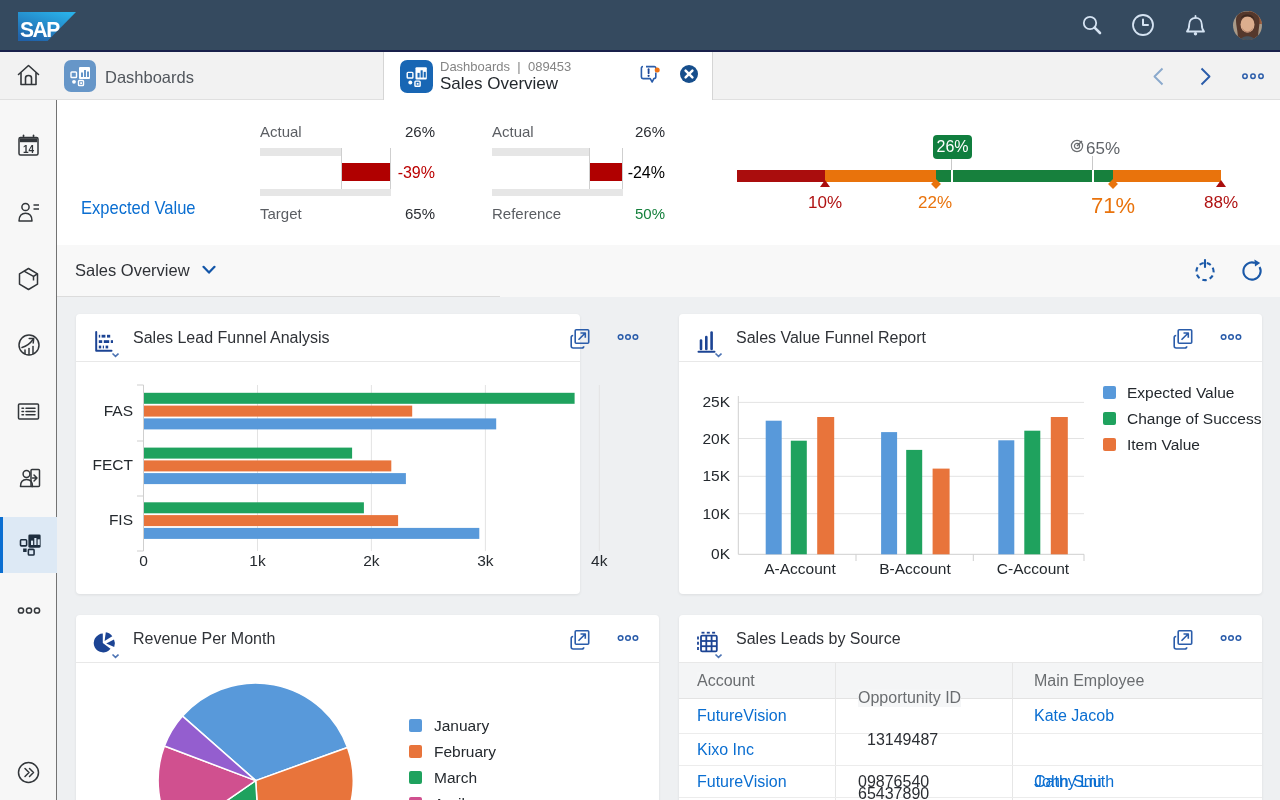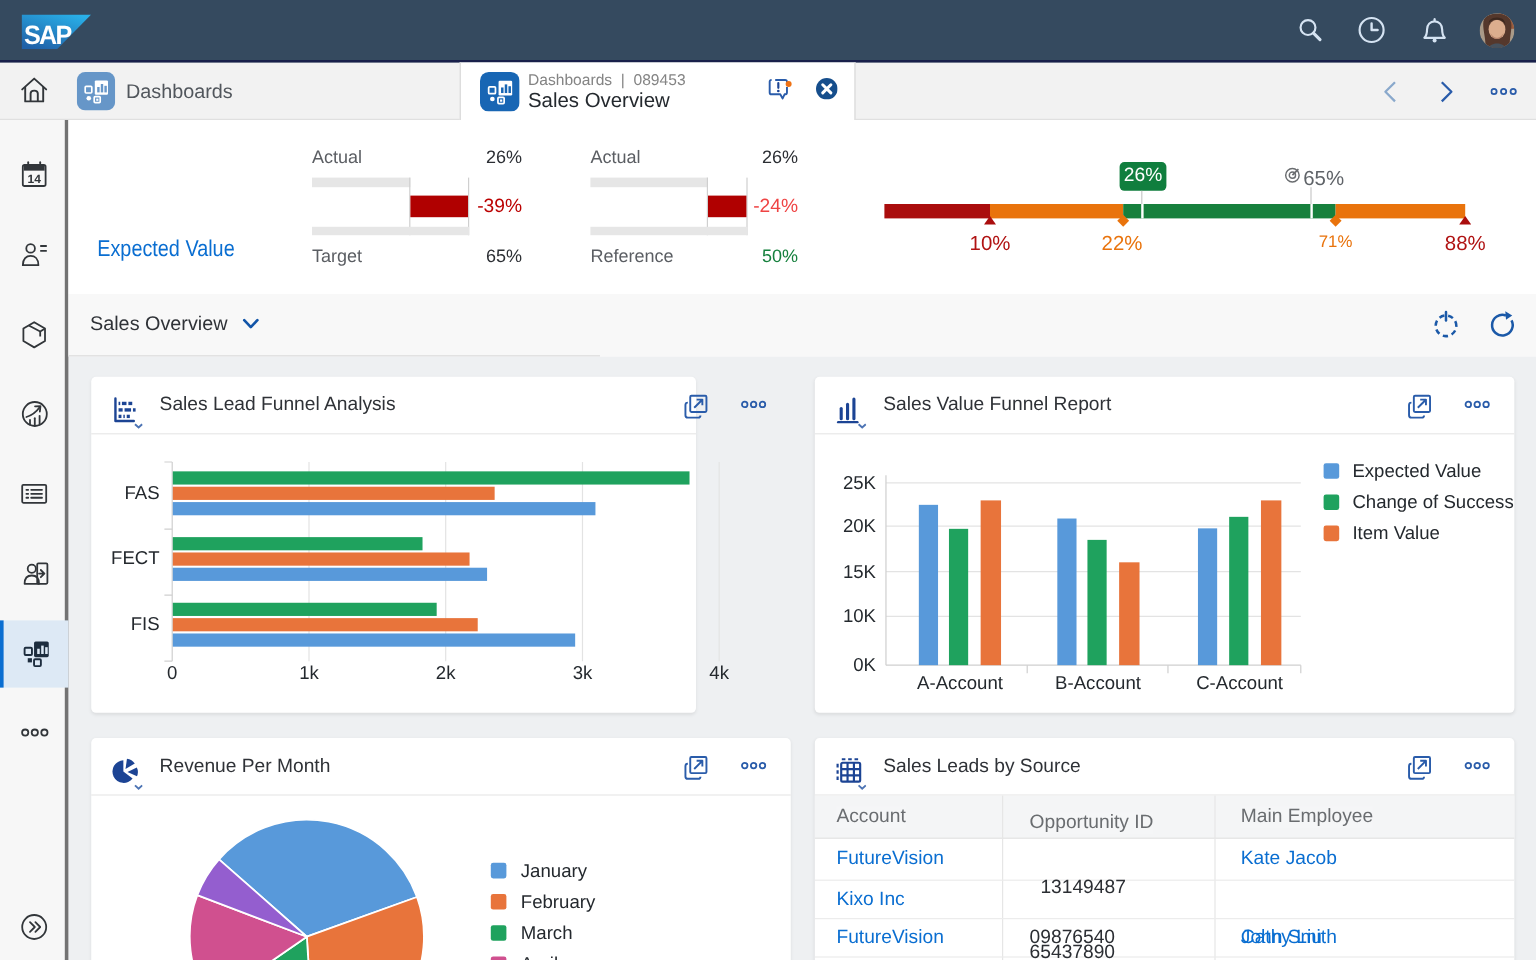--- a/index.html
+++ b/index.html
@@ -8,21 +8,21 @@
   #page { position:relative; width:1280px; height:800px; background:#fff; }
 
   
   #shell { position:absolute; left:0; top:0; width:1280px; height:52px; background:#354a5f; border-bottom:2px solid #19204b; }
 
   
   #tabstrip { position:absolute; left:0; top:52px; width:1280px; height:48px; background:#f2f2f2; border-bottom:1px solid #e0e0e0; }
   #activetab { position:absolute; left:383px; top:52px; width:330px; height:49px; background:#fff; border-left:1px solid #d5d5d5; border-right:1px solid #d5d5d5; }
 
   
-  #sidebar { position:absolute; left:0; top:100px; width:57px; height:700px; background:#f7f7f7; border-right:3px solid #737373; }
+  #sidebar { position:absolute; left:0; top:100px; width:57px; height:700px; background:#f7f7f7; border-right:1px solid #737373; }
   #sbactive { position:absolute; left:0; top:517px; width:57px; height:56px; background:#dde9f5; border-left:3px solid #0a6ed1; }
 
   
   #kpiband { position:absolute; left:57px; top:100px; width:1223px; height:145px; background:#fff; }
 
   
   #toolbar { position:absolute; left:57px; top:245px; width:1223px; height:52px; background:#f8f8f8; }
   #toolbar .line { position:absolute; left:0px; top:51px; width:443px; height:1px; background:#dcdcdc; }
 
   
@@ -251,21 +251,21 @@
   <div class="abs" style="left:260px; top:205px; font-size:15px; color:#5b5e63;">Target</div>
   <div class="abs" style="left:360px; top:205px; width:75px; font-size:15px; color:#2b2e33; text-align:right;">65%</div>
 
   <div class="abs" style="left:492px; top:123px; font-size:15px; color:#5b5e63;">Actual</div>
   <div class="abs" style="left:590px; top:123px; width:75px; font-size:15px; color:#2b2e33; text-align:right;">26%</div>
   <div class="abs" style="left:492px; top:148px; width:98px; height:8px; background:#e6e6e6;"></div>
   <div class="abs" style="left:589px; top:148px; width:1px; height:48px; background:#cfcfcf;"></div>
   <div class="abs" style="left:622px; top:148px; width:1px; height:48px; background:#cfcfcf;"></div>
   <div class="abs" style="left:590px; top:163px; width:32px; height:18px; background:#b00000;"></div>
   <div class="abs" style="left:492px; top:189px; width:131px; height:7px; background:#e6e6e6;"></div>
-  <div class="abs" style="left:590px; top:164px; width:75px; font-size:16px; color:#ef4444; text-align:right;">-24%</div>
+  <div class="abs" style="left:590px; top:164px; width:75px; font-size:16px; color:#000000; text-align:right;">-24%</div>
   <div class="abs" style="left:492px; top:205px; font-size:15px; color:#5b5e63;">Reference</div>
   <div class="abs" style="left:590px; top:205px; width:75px; font-size:15px; color:#15803d; text-align:right;">50%</div>
 
   <div class="abs" style="left:933px; top:135px; width:39px; height:24px; background:#107e3e; border-radius:4px; color:#fff; font-size:16px; text-align:center; line-height:24px;">26%</div>
   <div class="abs" style="left:951px; top:159px; width:1px; height:11px; background:#c9c9c9;"></div>
   <svg class="abs" style="left:1070px; top:139px;" width="14" height="14" viewBox="0 0 14 14" fill="none" stroke="#6a6d70" stroke-width="1.2">
     <circle cx="7" cy="7" r="5.6"></circle>
       <circle cx="7" cy="7" r="2.6"></circle>
       <line x1="7" y1="7" x2="12" y2="2" stroke-width="1.4"></line>
   </svg>
@@ -284,21 +284,21 @@
       <path d="M7 1 L12 8 H2 Z" fill="#aa0d0d"></path>
     </svg>
   <svg class="abs" style="left:929px; top:177px;" width="14" height="14" viewBox="0 0 14 14">
       <rect x="3.5" y="3.5" width="7" height="7" fill="#e9730c" transform="rotate(45 7 7)"></rect>
     </svg>
   <svg class="abs" style="left:1106px; top:177px;" width="14" height="14" viewBox="0 0 14 14">
       <rect x="3.5" y="3.5" width="7" height="7" fill="#e9730c" transform="rotate(45 7 7)"></rect>
     </svg>
   <div class="abs" style="left:785px; top:193px; width:80px; font-size:17px; color:#b01212; text-align:center;">10%</div>
   <div class="abs" style="left:895px; top:193px; width:80px; font-size:17px; color:#e9730c; text-align:center;">22%</div>
-  <div class="abs" style="left:1073px; top:193px; width:80px; font-size:14px; color:#e9730c; text-align:center;">71%</div>
+  <div class="abs" style="left:1073px; top:193px; width:80px; font-size:22px; color:#e9730c; text-align:center;">71%</div>
   <div class="abs" style="left:1181px; top:193px; width:80px; font-size:17px; color:#b01212; text-align:center;">88%</div>
 
   <div id="toolbar">
       <div class="line"></div>
     </div>
   <div class="abs" style="left:75px; top:261px; font-size:16.5px; color:#2f3237;">Sales Overview</div>
   <svg class="abs" style="left:202px; top:265px;" width="14" height="10" viewBox="0 0 14 10" fill="none" stroke="#1255a8" stroke-width="2.2" stroke-linecap="round" stroke-linejoin="round">
       <path d="M1.5 1.8 L7 7.6 L12.5 1.8"></path>
     </svg>
 
@@ -521,21 +521,21 @@
       <path d="M9.5 11.8 L16 5.3 M11.5 5 H16.3 V9.8" stroke-linejoin="round"></path>
     </svg>
     <svg class="dots3" style="left:541px;" viewBox="0 0 22 8" fill="none" stroke="#2a5caa" stroke-width="1.5">
         <circle cx="3.6" cy="4" r="2.3"></circle>
         <circle cx="11" cy="4" r="2.3"></circle>
         <circle cx="18.4" cy="4" r="2.3"></circle>
       </svg>
 
     <div class="abs" style="left:0; top:48px; width:583px; height:36px; background:#f4f5f6; border-bottom:1px solid #e3e3e3;"></div>
     <div class="abs t-header" style="left:18px; top:57px;">Account</div>
-    <div class="abs t-header" style="left:179px; top:62px;">Opportunity ID</div>
+    <div class="abs t-header" style="left:179px; top:74px;">Opportunity ID</div>
     <div class="abs t-header" style="left:355px; top:57px;">Main Employee</div>
     <div class="abs" style="left:156px; top:48px; width:1px; height:212px; background:#e6e6e6;"></div>
     <div class="abs" style="left:333px; top:48px; width:1px; height:212px; background:#e6e6e6;"></div>
     <div class="abs" style="left:0; top:118px; width:583px; height:1px; background:#ececec;"></div>
     <div class="abs" style="left:0; top:150px; width:583px; height:1px; background:#ececec;"></div>
     <div class="abs" style="left:0; top:182px; width:583px; height:1px; background:#ececec;"></div>
     <div class="abs t-link" style="left:18px; top:92px;">FutureVision</div>
     <div class="abs t-val" style="left:188px; top:92px;margin-top:24px;">13149487</div>
     <div class="abs t-link" style="left:355px; top:92px;">Kate Jacob</div>
     <div class="abs t-link" style="left:18px; top:126px;">Kixo Inc</div>

